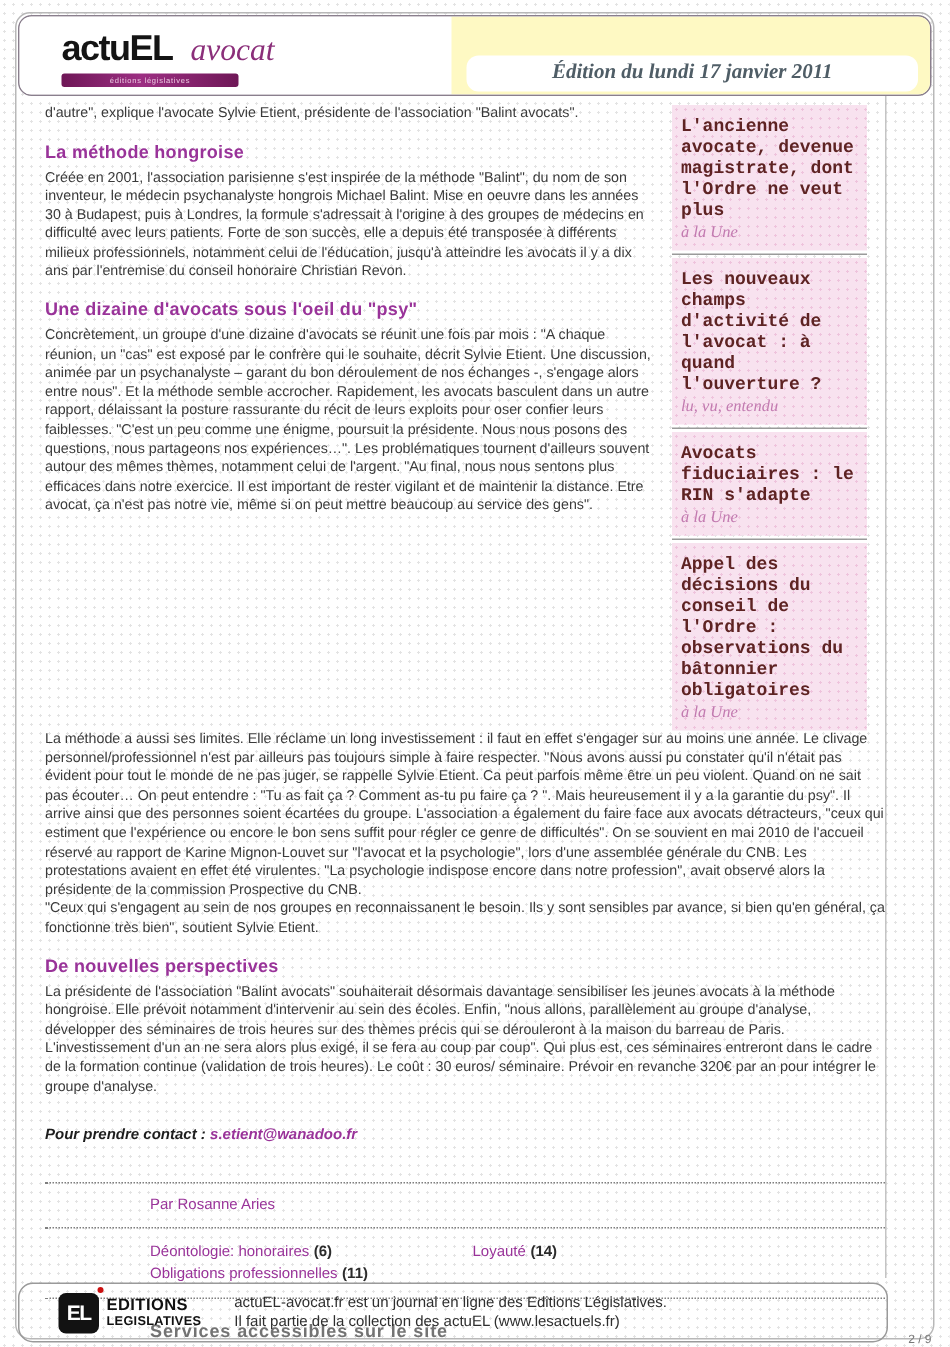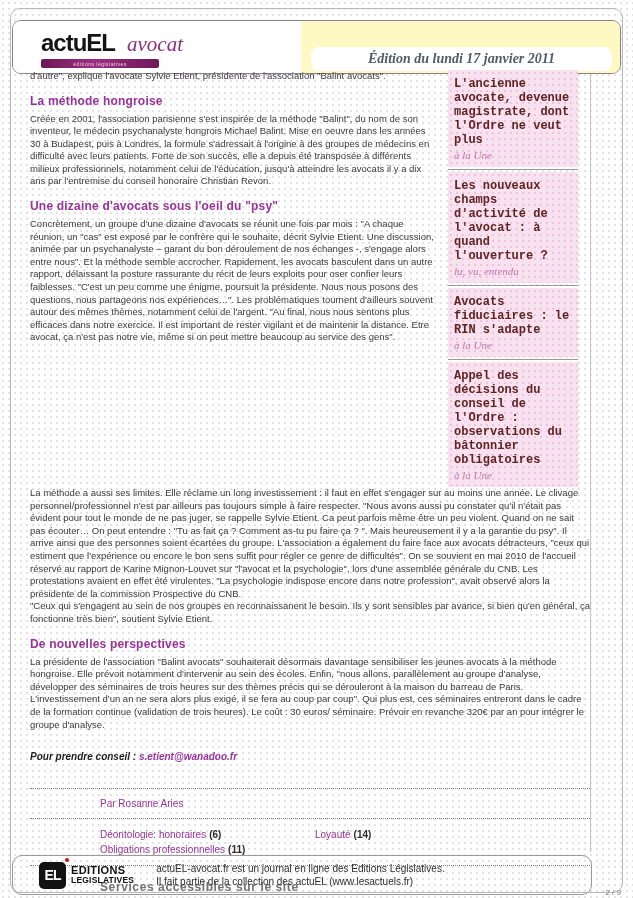--- a/index.html
+++ b/index.html
@@ -19,21 +19,21 @@
     border:1px solid #b8b8b8; border-radius:10px;
     pointer-events:none;
   }
   .content-right-rule {
     position:absolute; left:590px; top:64px; width:0; height:788px;
     border-left:1px solid #c4c4c4;
   }
 
   
   .header {
-    position:absolute; left:12px; top:20px; width:609px; height:54px;
+    position:absolute; left:12px; top:10px; width:609px; height:54px;
     display:flex; border-radius:9px; overflow:hidden;
     border:1px solid #8a7f8d; background:#ffffff;
   }
   .header-left { position:relative; width:288px; background:#fff; }
   .logo { position:absolute; left:28px; top:8px; display:flex; align-items:baseline; }
   .logo-actu { font-family:"Liberation Sans", sans-serif; font-weight:bold; font-size:24px; letter-spacing:-1px; color:#141414; }
   .logo-el { font-family:"Liberation Sans", sans-serif; font-weight:bold; font-size:24px; letter-spacing:-1px; color:#141414; border-bottom:0; }
   .logo-product { font-family:"Liberation Serif", serif; font-style:italic; font-size:21px; color:#8b2f7a; margin-left:12px; }
   .logo-bar {
     position:absolute; left:28px; top:38px; width:118px; height:9px;
@@ -176,21 +176,21 @@
 
   <div class="full-col">
     <div class="para">La méthode a aussi ses limites. Elle réclame un long investissement : il faut en effet s'engager sur au moins une année. Le clivage personnel/professionnel n'est par ailleurs pas toujours simple à faire respecter. "Nous avons aussi pu constater qu'il n'était pas évident pour tout le monde de ne pas juger, se rappelle Sylvie Etient. Ca peut parfois même être un peu violent. Quand on ne sait pas écouter… On peut entendre : "Tu as fait ça ? Comment as-tu pu faire ça ? ". Mais heureusement il y a la garantie du psy". Il arrive ainsi que des personnes soient écartées du groupe. L'association a également du faire face aux avocats détracteurs, "ceux qui estiment que l'expérience ou encore le bon sens suffit pour régler ce genre de difficultés". On se souvient en mai 2010 de l'accueil réservé au rapport de Karine Mignon-Louvet sur "l'avocat et la psychologie", lors d'une assemblée générale du CNB. Les protestations avaient en effet été virulentes. "La psychologie indispose encore dans notre profession", avait observé alors la présidente de la commission Prospective du CNB.</div>
     <div class="para">"Ceux qui s'engagent au sein de nos groupes en reconnaissanent le besoin. Ils y sont sensibles par avance, si bien qu'en général, ça fonctionne très bien", soutient Sylvie Etient.</div>
 
     <h3 class="section-heading">De nouvelles perspectives</h3>
     <div class="para">La présidente de l'association "Balint avocats" souhaiterait désormais davantage sensibiliser les jeunes avocats à la méthode hongroise. Elle prévoit notamment d'intervenir au sein des écoles. Enfin, "nous allons, parallèlement au groupe d'analyse, développer des séminaires de trois heures sur des thèmes précis qui se dérouleront à la maison du barreau de Paris. L'investissement d'un an ne sera alors plus exigé, il se fera au coup par coup". Qui plus est, ces séminaires entreront dans le cadre de la formation continue (validation de trois heures). Le coût : 30 euros/ séminaire. Prévoir en revanche 320€ par an pour intégrer le groupe d'analyse.</div>
   </div>
 
   <div class="contact-line">
-    <span>Pour prendre conseil :</span>
+    <span>Pour prendre contact :</span>
     <a>s.etient@wanadoo.fr</a>
   </div>
 
   <div class="dotted-sep sep-1"></div>
 
   <div class="byline">
     <span class="prefix">Par</span>
     <span class="author">Rosanne Aries</span>
   </div>
 

